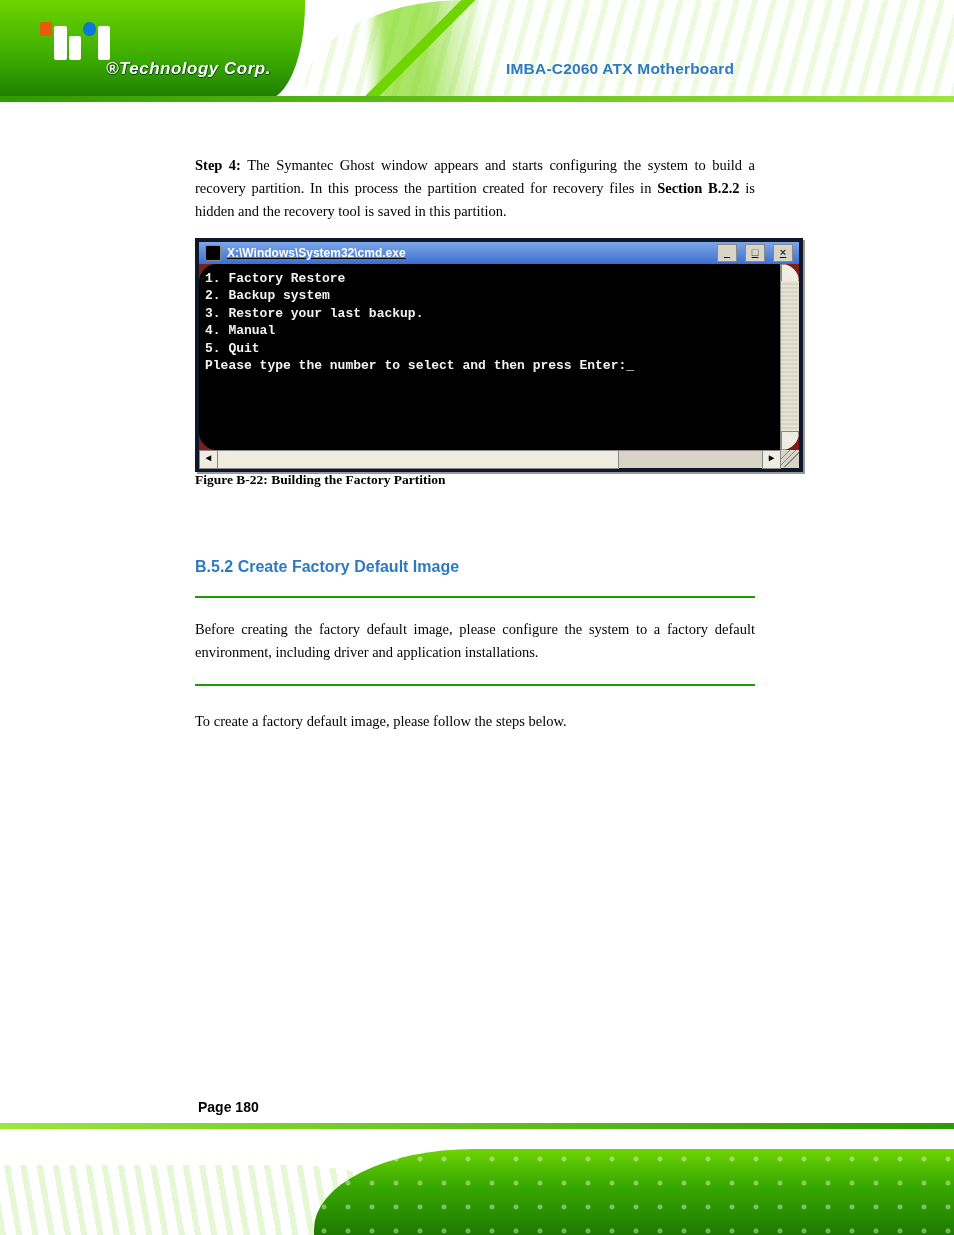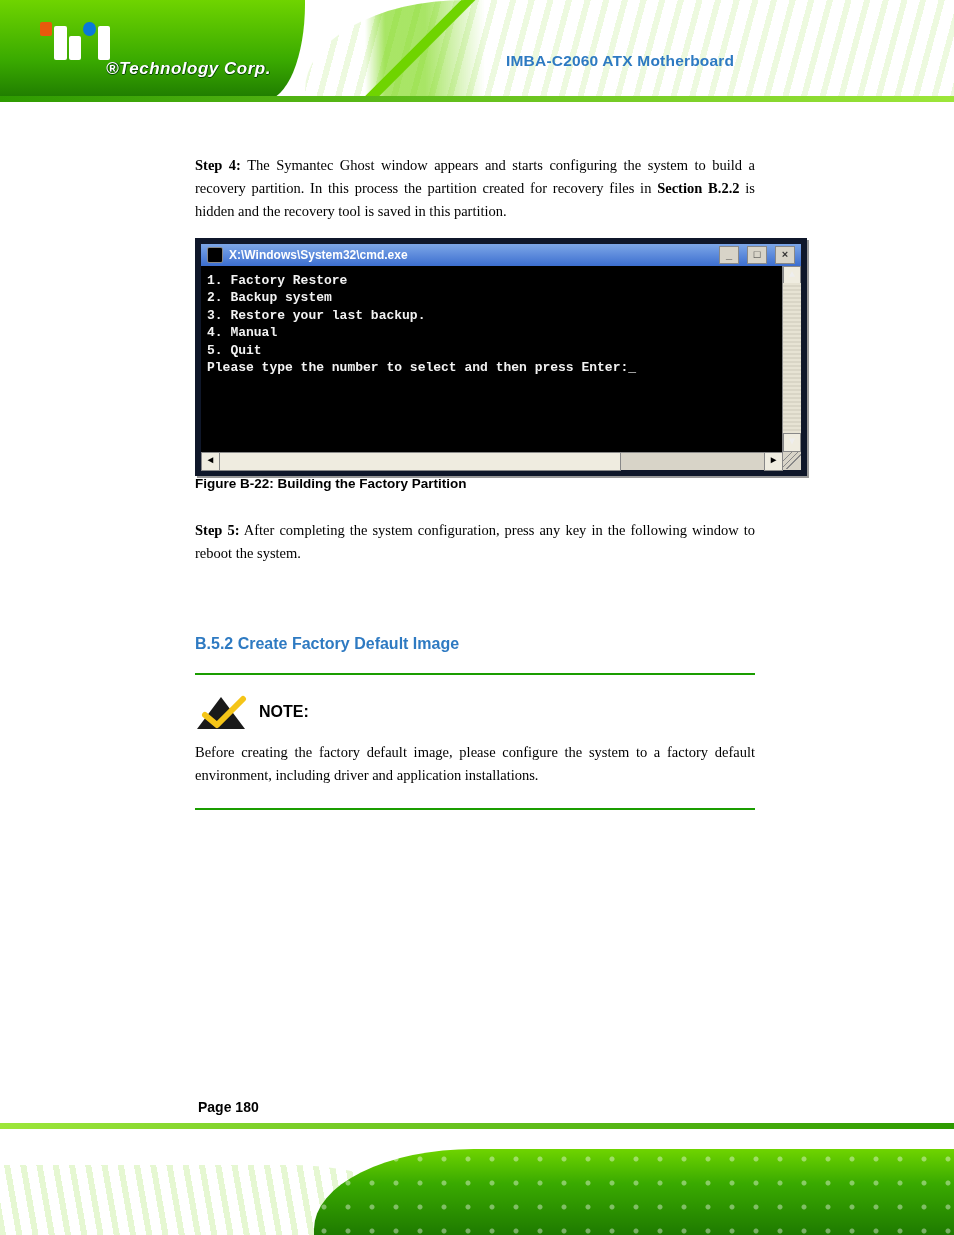--- a/index.html
+++ b/index.html
@@ -43,65 +43,65 @@
     background: repeating-linear-gradient(105deg, rgba(111,212,0,.5) 0 6px, transparent 6px 18px);
     opacity:.25;
   }
   .top-banner .green-strip {
     position: absolute; left: 0; top: 96px; width: 954px; height: 6px;
     background: linear-gradient(90deg, #2e9b00, #9de63a);
   }
 
   
   .doc-title {
-    position: absolute; left: 506px; top: 52px; width: 380px;
+    position: absolute; left: 506px; top: 60px; width: 380px;
     text-align: left;
     font: 700 15.5px/1.2 Arial, sans-serif; color: #2e7ac2;
     letter-spacing: .2px;
   }
 
   
   .content {
     position: absolute; left: 195px; top: 154px; width: 560px;
     font-size: 14.5px; line-height: 1.6; color: #000;
     font-family: "Times New Roman", Times, serif;
   }
-  .content p { margin: 0 0 14px 0; text-align: justify; }
+  .content p { margin: 0 0 14px 0; text-align: justify; font-family: Liberation Serif, serif; }
   .content .bold { font-weight: 700; }
   .content h3.section {
     margin: 34px 0 20px 0;
     font: 700 16px/1.2 Arial, sans-serif; color: #2e7ac2;
   }
   .content hr.green { border: 0; border-top: 2px solid #1a9d00; margin: 20px 0; }
   .content .note-row { display: flex; gap: 12px; align-items: flex-start; margin: 10px 0; }
   .content .note-title { font: 700 16px Arial, sans-serif; margin-top: 8px; }
   .content .note-body { margin: 10px 0; }
 
   .note-icon {
     width: 52px; height: 36px; position: relative; flex: 0 0 52px;
   }
   .note-icon svg { position: absolute; inset: 0; }
 
   .figcap { text-align: center; margin: 14px 0 0 0; font: 700 13.5px Arial, sans-serif; }
 
   
   .cmd-wrap { margin: 12px auto 0 auto; width: 600px; }
-  .cmd-window { width: 600px; border: 6px solid #0f172a; background: #7f1d1d; box-shadow: 2px 2px 0 #999; font-family: "Courier New", monospace; }
+  .cmd-window { width: 600px; border: 4px solid #0f172a; background: #7f1d1d; box-shadow: 2px 2px 0 #999; font-family: "Courier New", monospace; text-decoration: underline; }
   .cmd-title {
     height: 22px; display: flex; align-items: center; gap: 6px;
     background: linear-gradient(#7da7e8,#3c6ecf);
     color: #fff; font: 700 12px Tahoma, Arial; padding: 0 6px;
   }
   .cmd-title .ico { width: 14px; height: 14px;
     background: linear-gradient(#000,#000); border: 1px solid #888;
     display: inline-block; border-radius: 2px;
   }
   .cmd-title .spacer { flex: 1; }
   .win-btn { width: 18px; height: 16px; background:#d8d4c8; border:1px solid #888; display:inline-flex; align-items:center; justify-content:center; font: 700 11px/1 Arial; color:#333; margin-left:2px; }
-  .cmd-body { background:#000; color:#eee; padding: 6px 6px 50px 6px; position:relative; height: 130px; overflow:hidden; }
+  .cmd-body { background:#000; color:#eee; padding: 6px 6px 50px 6px; position:relative; height: 130px; overflow:hidden;border-radius:18px; }
   .cmd-body pre { margin:0; font: 700 13px/1.35 "Courier New", monospace; color:#f2f2f2; white-space: pre; }
   .cmd-sb-v { position:absolute; right:0; top:0; bottom:0; width:18px; background:#d8d4c8; border-left:1px solid #888; }
   .cmd-sb-v .arrow-up, .cmd-sb-v .arrow-down { height:17px; border:1px solid #888; background:#efece0; display:flex; align-items:center; justify-content:center; font-size:10px; }
   .cmd-sb-v .track { position:absolute; top:17px; bottom:17px; left:0; right:0; background: repeating-linear-gradient(#e7e3d4 0 2px,#d9d5c6 2px 4px); }
   .cmd-sb-h { height:17px; background:#d8d4c8; border-top:1px solid #888; position:relative; }
   .cmd-sb-h .arrow-l, .cmd-sb-h .arrow-r { width:17px; height:17px; border:1px solid #888; position:absolute; top:-1px; display:flex; align-items:center; justify-content:center; font-size:10px; background:#efece0; }
   .cmd-sb-h .arrow-l { left:0; }
   .cmd-sb-h .arrow-r { right:18px; }
   .cmd-sb-h .thumb { position:absolute; top:-1px; left:18px; height:17px; width:400px; border:1px solid #888; background:#efece0; }
   .cmd-sb-h .grip { position:absolute; right:0; top:-1px; width:18px; height:17px;
@@ -191,42 +191,30 @@
           <div class="arrow-l">◄</div>
           <div class="thumb"></div>
           <div class="arrow-r">►</div>
           <div class="grip"></div>
         </div>
       </div>
     </div>
 
     <p class="figcap">Figure B-22: Building the Factory Partition</p>
 
-    <p style="margin-top:28px">
-      <span class="bold">Step 5:</span>
-      <span>After completing the system configuration, press any key in the following window to reboot the system.</span>
-    </p>
 
     <h3 class="section" style="margin-top:69px">B.5.2  Create Factory Default Image</h3>
 
     <hr class="green">
 
-    <div class="note-row">
-      <div class="note-icon">
-        <svg viewBox="0 0 52 36">
-          <polygon points="26,2 50,34 2,34" fill="#1a1a1a"></polygon>
-          <polyline points="10,20 22,30 48,4" fill="none" stroke="#f5c518" stroke-width="6" stroke-linecap="round" stroke-linejoin="round"></polyline>
-        </svg>
-      </div>
-      <div class="note-title">NOTE:</div>
-    </div>
     <p class="note-body">Before creating the factory default image, please configure the system to a factory default environment, including driver and application installations.</p>
 
     <hr class="green">
 
+    <p style="margin-top:24px">To create a factory default image, please follow the steps below.</p>
 
   </div>
 
   <div class="page-num">Page 180</div>
 
   <div class="bottom-banner">
     <div class="strip"></div>
     <div class="swoosh-l"></div>
     <div class="pcb-right"></div>
   </div>

